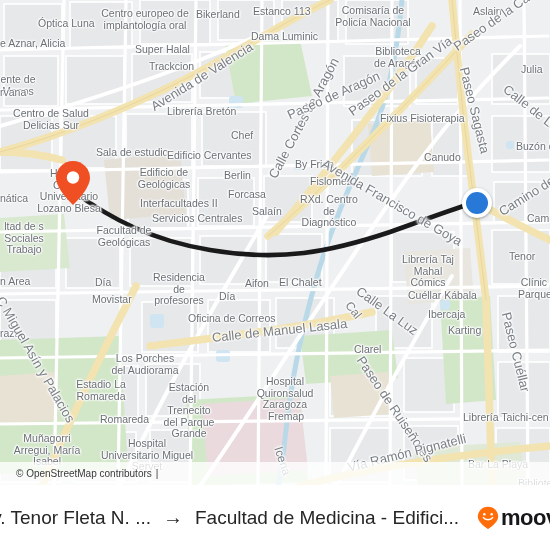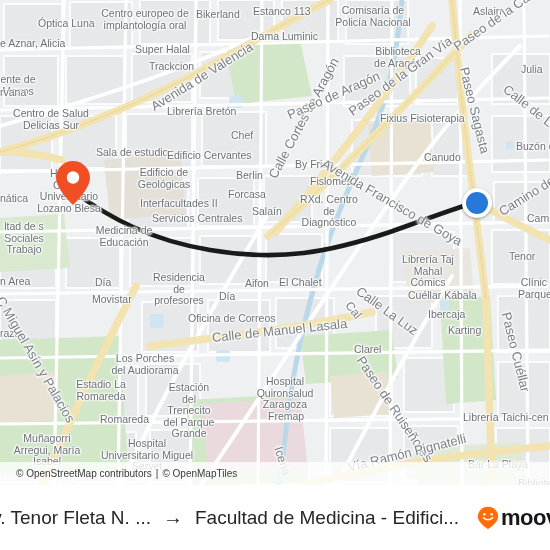--- a/index.html
+++ b/index.html
@@ -244,31 +244,31 @@
         <div class="lbl" style="left: 167px; top: 106px;">Librería Bretón</div>
         <div class="lbl" style="left: 380px; top: 113px;">Fixius Fisioterapia</div>
         <div class="lbl two" style="left: 12px; top: 108px; width: 78px;">Centro de Salud Delicias Sur</div>
         <div class="lbl" style="left: 231px; top: 130px;">Chef</div>
         <div class="lbl" style="left: 424px; top: 152px;">Canudo</div>
         <div class="lbl" style="left: 516px; top: 141px;">Buzón d</div>
         <div class="lbl" style="left: 96px; top: 147px;">Sala de estudio</div>
         <div class="lbl" style="left: 167px; top: 150px;">Edificio Cervantes</div>
         <div class="lbl two" style="left: 135px; top: 167px; width: 58px;">Edificio de Geológicas</div>
         <div class="lbl" style="left: 295px; top: 159px;">By Frida</div>
-        <div class="lbl" style="left: 236px; top: 170px; text-align: right;">Berlin</div>
+        <div class="lbl" style="left: 224px; top: 170px; text-align: right;">Berlin</div>
         <div class="lbl" style="left: 310px; top: 176px;">Fislomez</div>
         <div class="lbl" style="left: 0px; top: 193px;">nática</div>
         <div class="lbl two" style="left: 35px; top: 168px; width: 68px;">Hospital Clínico Universitario Lozano Blesa</div>
         <div class="lbl" style="left: 140px; top: 198px;">Interfacultades II</div>
         <div class="lbl" style="left: 228px; top: 189px;">Forcasa</div>
         <div class="lbl two" style="left: 296px; top: 194px; width: 66px;">RXd. Centro de Diagnóstico</div>
         <div class="lbl" style="left: 252px; top: 206px;">Salaín</div>
         <div class="lbl" style="left: 152px; top: 213px;">Servicios Centrales</div>
         <div class="lbl" style="left: 527px; top: 213px;">Camino de l</div>
-        <div class="lbl two" style="left: 93px; top: 225px; width: 62px;">Medicina de Educación</div>
+        <div class="lbl two" style="left: 93px; top: 225px; width: 62px;">Facultad de Geológicas</div>
         <div class="lbl two" style="left: 0px; top: 221px; width: 48px;">ltad de s Sociales Trabajo</div>
         <div class="lbl two" style="left: 399px; top: 254px; width: 58px;">Librería Taj Mahal Cómics</div>
         <div class="lbl" style="left: 509px; top: 251px;">Tenor</div>
         <div class="lbl two" style="left: 148px; top: 272px; width: 62px;">Residencia de profesores</div>
         <div class="lbl" style="left: 245px; top: 278px;">Aifon</div>
         <div class="lbl" style="left: 279px; top: 277px;">El Chalet</div>
         <div class="lbl" style="left: 408px; top: 290px;">Cuéllar Kábala</div>
         <div class="lbl two" style="left: 518px; top: 277px; width: 32px;">Clínic Parque</div>
         <div class="lbl" style="left: 95px; top: 277px;">Día</div>
         <div class="lbl" style="left: 219px; top: 291px;">Día</div>
@@ -321,21 +321,20 @@
 
     <div id="dest-marker">
       <div class="ring"></div>
       <div class="dot"></div>
     </div>
 
 
     <div id="attribution">
       <a href="#">© OpenStreetMap contributors</a>
       <span class="sep">|</span>
-      <a href="#">© OpenMapTiles</a>
     </div>
   </div>
 
   <div id="footer">
     <span class="endpoint">Av. Tenor Fleta N. ...</span>
     <span class="arrow">→</span>
     <span class="endpoint">Facultad de Medicina - Edifici...</span>
     <span id="logo">
       <svg width="22" height="24" viewBox="0 0 22 24">
         <path d="M11 0.8 C5.3 0.8 0.8 5.2 0.8 10.6 C0.8 17 11 23.2 11 23.2 C11 23.2 21.2 17 21.2 10.6 C21.2 5.2 16.7 0.8 11 0.8 Z" fill="#FF6D0A"></path>

